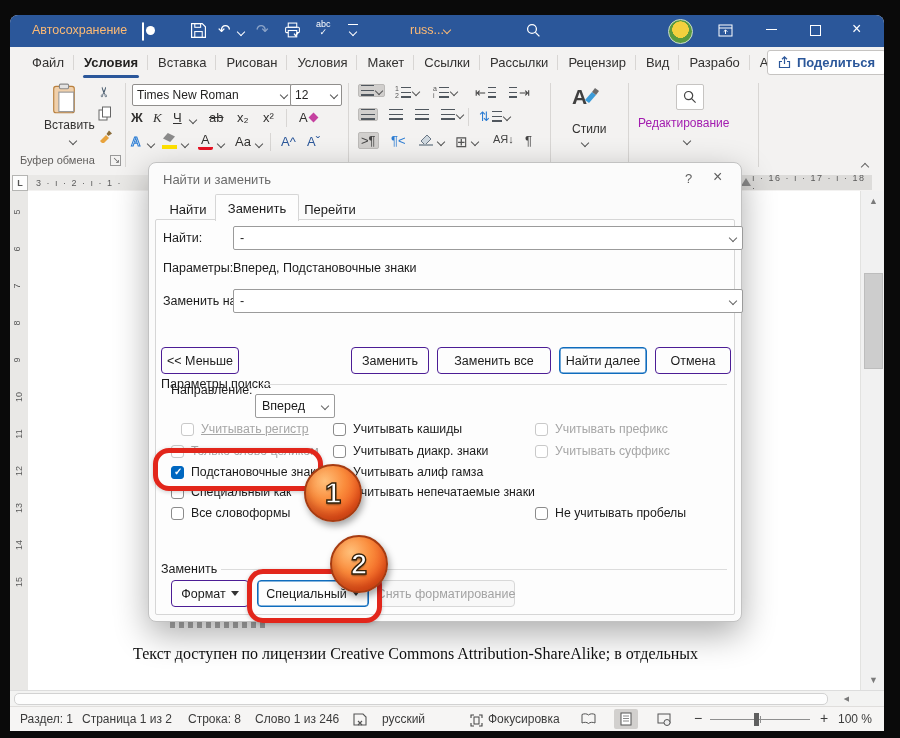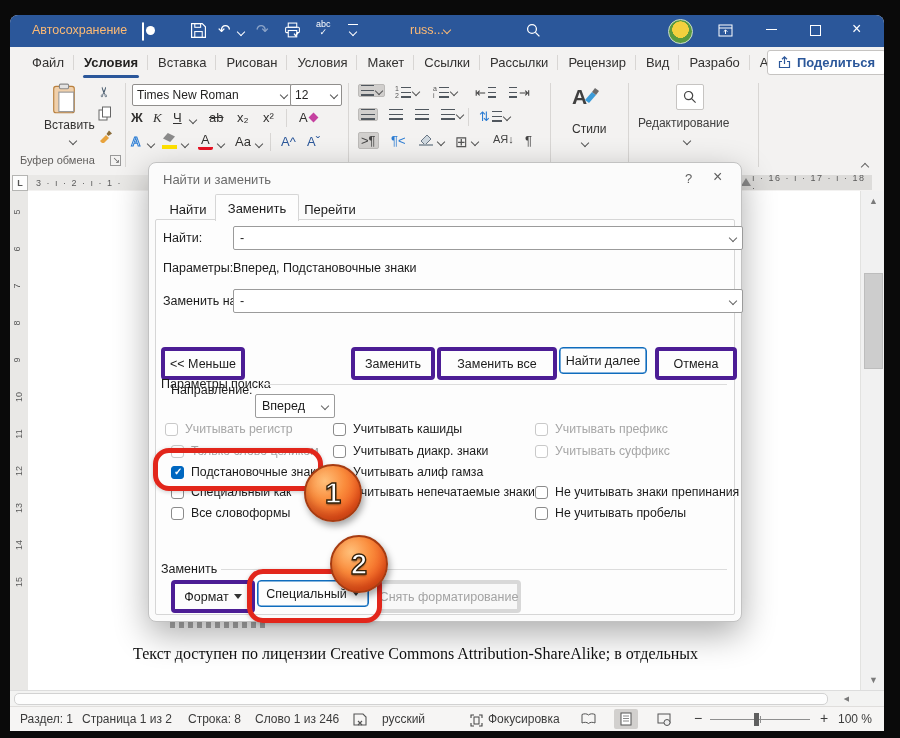--- a/index.html
+++ b/index.html
@@ -58,21 +58,21 @@
   
   #dlg{left:138px;top:147px;width:592px;height:458px;background:#fbfbfb;border:1px solid #c2c2c2;
     border-radius:8px;box-shadow:0 12px 34px rgba(0,0,0,.33);z-index:20;}
   .dtitle{position:absolute;left:14px;top:9px;font-size:13px;color:#6a6a6a;}
   .dtab{position:absolute;top:34px;height:22px;font-size:13px;color:#1b1b1b;display:flex;align-items:center;justify-content:center;border:1px solid transparent;}
   .dtab.active{top:31px;height:26px;background:#fdfdfd;border:1px solid #d6d6d6;border-bottom:none;border-radius:2px 2px 0 0;z-index:2;}
   #dframe{position:absolute;left:6px;top:56px;width:578px;height:394px;background:#fdfdfd;border:1px solid #d6d6d6;border-radius:2px;}
   .dlabel{position:absolute;font-size:12.5px;color:#1b1b1b;white-space:nowrap;}
   .dcombo{position:absolute;height:22px;background:#fff;border:1px solid #9b9b9b;border-radius:2px;
     display:flex;align-items:center;justify-content:space-between;padding:0 6px;font-size:12.5px;color:#1b1b1b;}
-  .dbtn{position:absolute;height:25px;background:#fdfdfd;border:4px solid #4c1d95;border-radius:4px;
+  .dbtn{position:absolute;height:25px;background:#fdfdfd;border:1px solid #4c1d95;border-radius:4px;
     font-size:12.5px;color:#1b1b1b;display:flex;align-items:center;justify-content:center;gap:5px;white-space:nowrap;}
   .dbtn.primary{border:1px solid #0f6cbd;box-shadow:0 0 0 .6px #0f6cbd inset;}
   .dbtn.disabled{color:#a3a3a3;border-color:#d8d8d8;background:#f8f8f8;}
   .gline{position:absolute;height:1px;background:#dcdcdc;}
   .cb{position:absolute;display:flex;align-items:center;gap:7px;font-size:12.3px;color:#1b1b1b;height:16px;white-space:nowrap;}
   .cb .box{width:13px;height:13px;border:1px solid #8b8b8b;border-radius:3px;background:#fff;flex:none;box-sizing:border-box;}
   .cb.dis{color:#a6a6a6;}
   .cb.dis .box{border-color:#c9c9c9;}
   .cb.on .box{background:#0067c0;border-color:#0067c0;position:relative;}
   .cb.on .box::after{content:"✓";position:absolute;left:2px;top:-1px;color:#fff;font-size:10px;font-weight:bold;}
@@ -261,21 +261,21 @@
     <span class="glabel" style="left:562px;top:44px;font-size:12px;color:#323130;">Стили</span>
     <span class="a chev" style="left:572px;top:62px;color:#555;"></span>
     <span class="gsep" style="left:618px;"></span>
 
     <span class="a" style="left:666px;top:6px;width:26px;height:24px;background:#fff;border:1px solid #c6c4c2;border-radius:2px;display:flex;align-items:center;justify-content:center;">
         <svg width="14" height="14" viewBox="0 0 14 14">
           <circle cx="5.6" cy="5.6" r="4.1" stroke="#444" fill="none" stroke-width="1.2"></circle>
           <path d="M8.8 8.8L12.6 12.6" stroke="#444" stroke-width="1.2"></path>
         </svg>
       </span>
-    <span class="glabel" style="left:628px;top:38px;font-size:12px;color:#404040;">Редактирование</span>
+    <span class="glabel" style="left:628px;top:38px;font-size:12px;color:#a21caf;">Редактирование</span>
     <span class="a chev" style="left:674px;top:60px;color:#555;"></span>
     <span class="gsep" style="left:748px;"></span>
     <span class="a chev up" style="left:852px;top:86px;color:#666;"></span>
   </div>
 
   <div class="a" style="left:0;top:159px;width:874px;height:17px;background:#f3f2f1;">
     <span class="a" style="left:2px;top:1px;width:14px;height:14px;background:#fdfdfd;border:1px solid #b5b5b3;font-size:9px;font-weight:bold;color:#555;text-align:center;line-height:14px;">L</span>
     <span class="a ruler" style="left:18px;top:1px;width:120px;height:15px;padding-left:8px;">3 · ı · 2 · ı · 1 ·</span>
     <span class="a ruler" style="left:730px;top:1px;width:120px;height:15px;background:#dddcda;padding-left:12px;">ı · 16 · ı · 17 · ı · 18 ·</span>
     <span class="a" style="left:731px;top:4px;width:0;height:0;border-left:5px solid transparent;border-right:5px solid transparent;border-bottom:8px solid #8a8a8a;"></span>
@@ -379,21 +379,21 @@
     <span class="dbtn" style="left:506px;top:184px;width:74px;">Отмена</span>
 
     <span class="dlabel" style="left:12px;top:214px;">Параметры поиска</span>
     <span class="gline" style="left:112px;top:221px;width:466px;"></span>
     <span class="dlabel" style="left:22px;top:220px;">Направление:</span>
     <span class="dcombo" style="left:106px;top:231px;width:66px;">
         <span>Вперед</span>
         <span class="chev" style="color:#666;"></span>
       </span>
 
-    <span class="cb dis" style="left:16px;top:258px;">
+    <span class="cb dis" style="left:32px;top:258px;text-decoration:underline;">
         <span class="box"></span>
         <span>Учитывать регистр</span>
       </span>
     <span class="cb dis" style="left:22px;top:280px;">
         <span class="box"></span>
         <span>Только слово целиком</span>
       </span>
     <span class="cb on" style="left:22px;top:301px;">
         <span class="box"></span>
         <span>Подстановочные знаки</span>
@@ -424,24 +424,20 @@
         <span>Учитывать непечатаемые знаки</span>
       </span>
 
     <span class="cb dis" style="left:386px;top:258px;">
         <span class="box"></span>
         <span>Учитывать префикс</span>
       </span>
     <span class="cb dis" style="left:386px;top:280px;">
         <span class="box"></span>
         <span>Учитывать суффикс</span>
-      </span>
-    <span class="cb" style="left:386px;top:321px;">
-        <span class="box"></span>
-        <span>Не учитывать знаки препинания</span>
       </span>
     <span class="cb" style="left:386px;top:342px;">
         <span class="box"></span>
         <span>Не учитывать пробелы</span>
       </span>
 
     <span class="dlabel" style="left:12px;top:399px;">Заменить</span>
     <span class="gline" style="left:72px;top:406px;width:506px;"></span>
     <span class="dbtn" style="left:22px;top:417px;width:76px;">
         <span>Формат</span>

